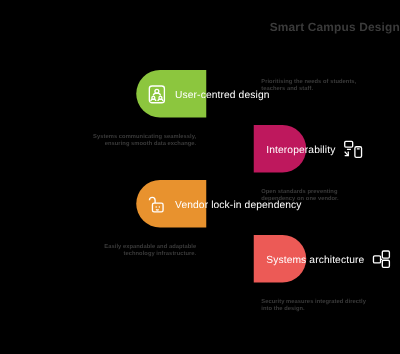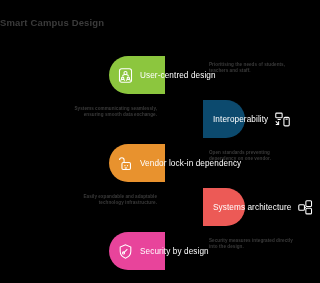--- a/index.html
+++ b/index.html
@@ -20,21 +20,21 @@
     height: 283px;
     background: #000000;
   }
 
   
   .title-block {
     position: absolute;
     top: 17px;
     left: 0;
     width: 320px;
-    text-align: left;
+    text-align: right;
     color: #3b3b3b;
     font-weight: bold;
     font-size: 9.5px;
     line-height: 11px;
     letter-spacing: 0.15px;
   }
   .title-line { display: block; }
 
   
   .rows {
@@ -139,21 +139,21 @@
             <path d="M5.2 19.5c0-1.3 1.3-2.1 2.8-2.1s2.8.8 2.8 2.1"></path>
             <path d="M13.2 19.5c0-1.3 1.3-2.1 2.8-2.1s2.8.8 2.8 2.1"></path>
           </svg>
         </span>
         <span class="pill-label">User-centred design</span>
       </div>
       <div class="desc">Prioritising the needs of students, teachers and staff.</div>
     </div>
 
     <div class="row right">
-      <div class="pill" style="background: #0c4a6e;">
+      <div class="pill" style="background: #be185d;">
         <span class="pill-label">Interoperability</span>
         <span class="pill-icon">
           <svg viewBox="0 0 24 24" width="17" height="17" fill="none" stroke="#ffffff" stroke-width="1.5">
             <rect x="2.5" y="3" width="9" height="6.5" rx="1.2"></rect>
             <path d="M5 12h4.5"></path>
             <rect x="14" y="9" width="7.5" height="12" rx="1.6"></rect>
             <path d="M16.2 11.5h3.2"></path>
             <path d="M2.5 14.5l4 4.5"></path>
             <path d="M2.5 19h4v-4.5"></path>
           </svg>
@@ -187,27 +187,17 @@
             <rect x="12.5" y="13" width="8" height="8" rx="1.4"></rect>
             <rect x="2.5" y="8" width="8" height="8" rx="1.4"></rect>
             <path d="M10.5 12h2"></path>
           </svg>
         </span>
       </div>
       <div class="desc">Easily expandable and adaptable technology infrastructure.</div>
     </div>
 
     <div class="row left">
-      <div class="pill" style="background: rgb(232, 68, 155);">
-        <span class="pill-icon">
-          <svg viewBox="0 0 24 24" width="17" height="17" fill="none" stroke="#ffffff" stroke-width="1.5">
-            <path d="M12 2.6 4.5 5.8v6c0 4.6 3.1 8.1 7.5 9.6 4.4-1.5 7.5-5 7.5-9.6v-6L12 2.6z"></path>
-            <path d="M9.4 13.8 14.6 8.6"></path>
-            <circle cx="9.2" cy="14" r="1.5"></circle>
-          </svg>
-        </span>
-        <span class="pill-label">Security by design</span>
-      </div>
       <div class="desc">Security measures integrated directly into the design.</div>
     </div>
 
   </div>
 </div>
 
 </body></html>

